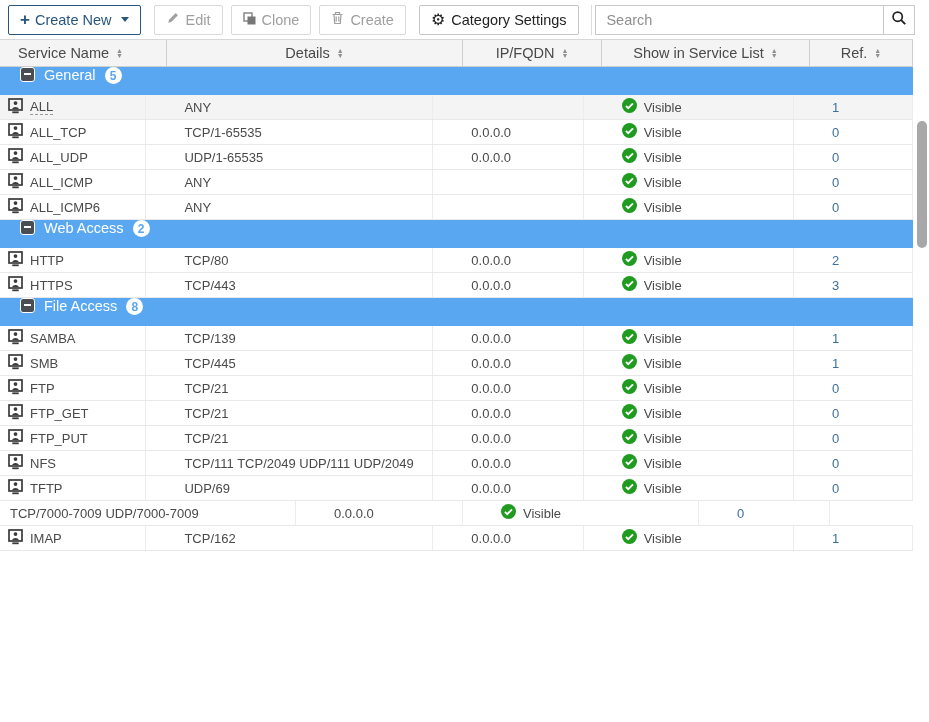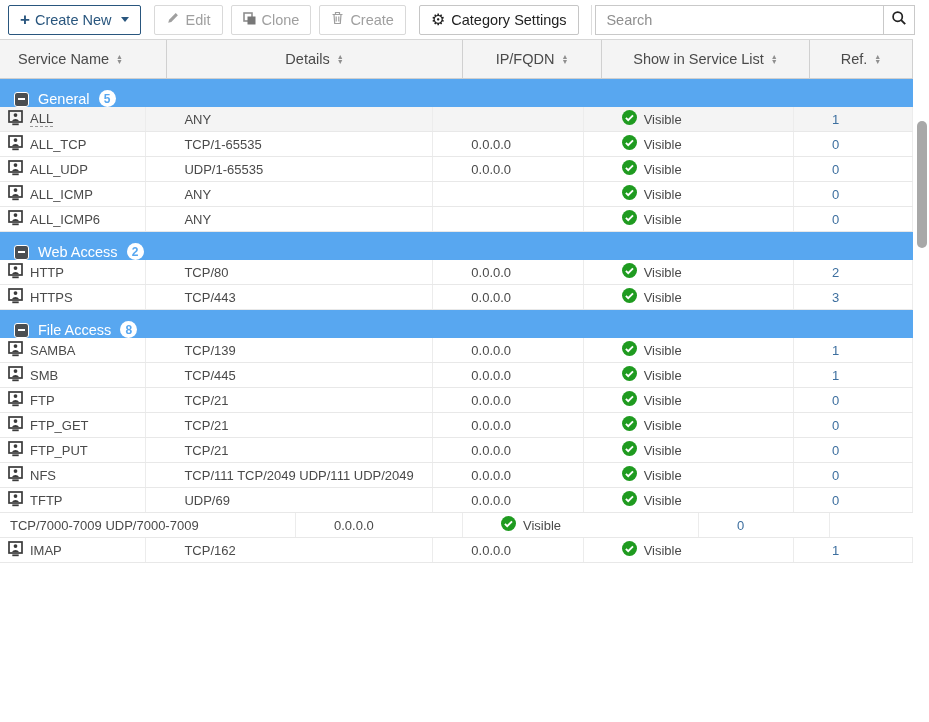--- a/index.html
+++ b/index.html
@@ -24,36 +24,36 @@
     margin-right: 14px; border: 1px solid #c9c9c9; background: #404040; }
   .search-wrap input { flex: 1; border: none; outline: none; padding: 0 10px; font-size: 14.5px;
     color: #555; font-family: "Liberation Sans", sans-serif; }
   .search-wrap input::placeholder { color: #8f8f8f; opacity: 1; }
   .search-btn { width: 31px; display: flex; align-items: center; justify-content: center;
     background: #fff; border: none; border-left: 1px solid #c9c9c9; cursor: pointer; }
 
   
   .table-area { position: relative; width: 929px; }
   .grid { width: 913px; }
-  .thead { display: flex; height: 40px; background: #f4f4f4;
+  .thead { display: flex; height: 28px; background: #f4f4f4;
     border-top: 1px solid #d7d7d7; border-bottom: 1px solid #cfcfcf; }
   .th { display: flex; align-items: center; justify-content: center; gap: 7px; font-size: 14.5px;
     color: #4a4a4a; border-right: 1px solid #d0d0d0; cursor: pointer; }
   .th.left { justify-content: flex-start; padding-left: 18px; }
   .sort { display: inline-flex; flex-direction: column; line-height: 0; }
   .sort i { font-style: normal; font-size: 7px; color: #8f8f8f; line-height: 5.5px; }
 
   .col-name   { width: 167px; }
   .col-details{ width: 296px; text-align: right; }
   .col-ip     { width: 139px; }
   .col-show   { width: 208px; }
   .col-ref    { width: 103px; }
 
   .cat-row { height: 28px; background: var(--category-bar,#58a7f0); color: #fff; display: flex;
-    align-items: flex-end; padding-left: 14px; gap: 9px; font-size: 14.5px; cursor: pointer; }
+    align-items: flex-start; padding-left: 20px; gap: 9px; font-size: 14.5px; cursor: pointer; }
   .collapse-box { width: 15px; height: 15px; background: #4a4e52; border: 1.5px solid #fff;
     border-radius: 3px; position: relative; flex: 0 0 auto; cursor: pointer; }
   .collapse-box::after { content: ""; position: absolute; left: 2.5px; top: 5px; width: 7px; height: 2px; background: #fff; }
   .badge { min-width: 17px; height: 17px; border-radius: 50%; background: #fff;
     color: var(--category-bar,#58a7f0); font-size: 12px; font-weight: 700; display: inline-flex;
     align-items: center; justify-content: center; padding: 0 2px; }
 
   .row { display: flex; height: 25px; border-bottom: 1px solid #e8e8e8; background: #fff; font-size: 13px; gap: 28px; }
   .row.selected { background: #f4f4f4; }
   .cell { display: flex; align-items: center; border-right: 1px solid #ececec;

